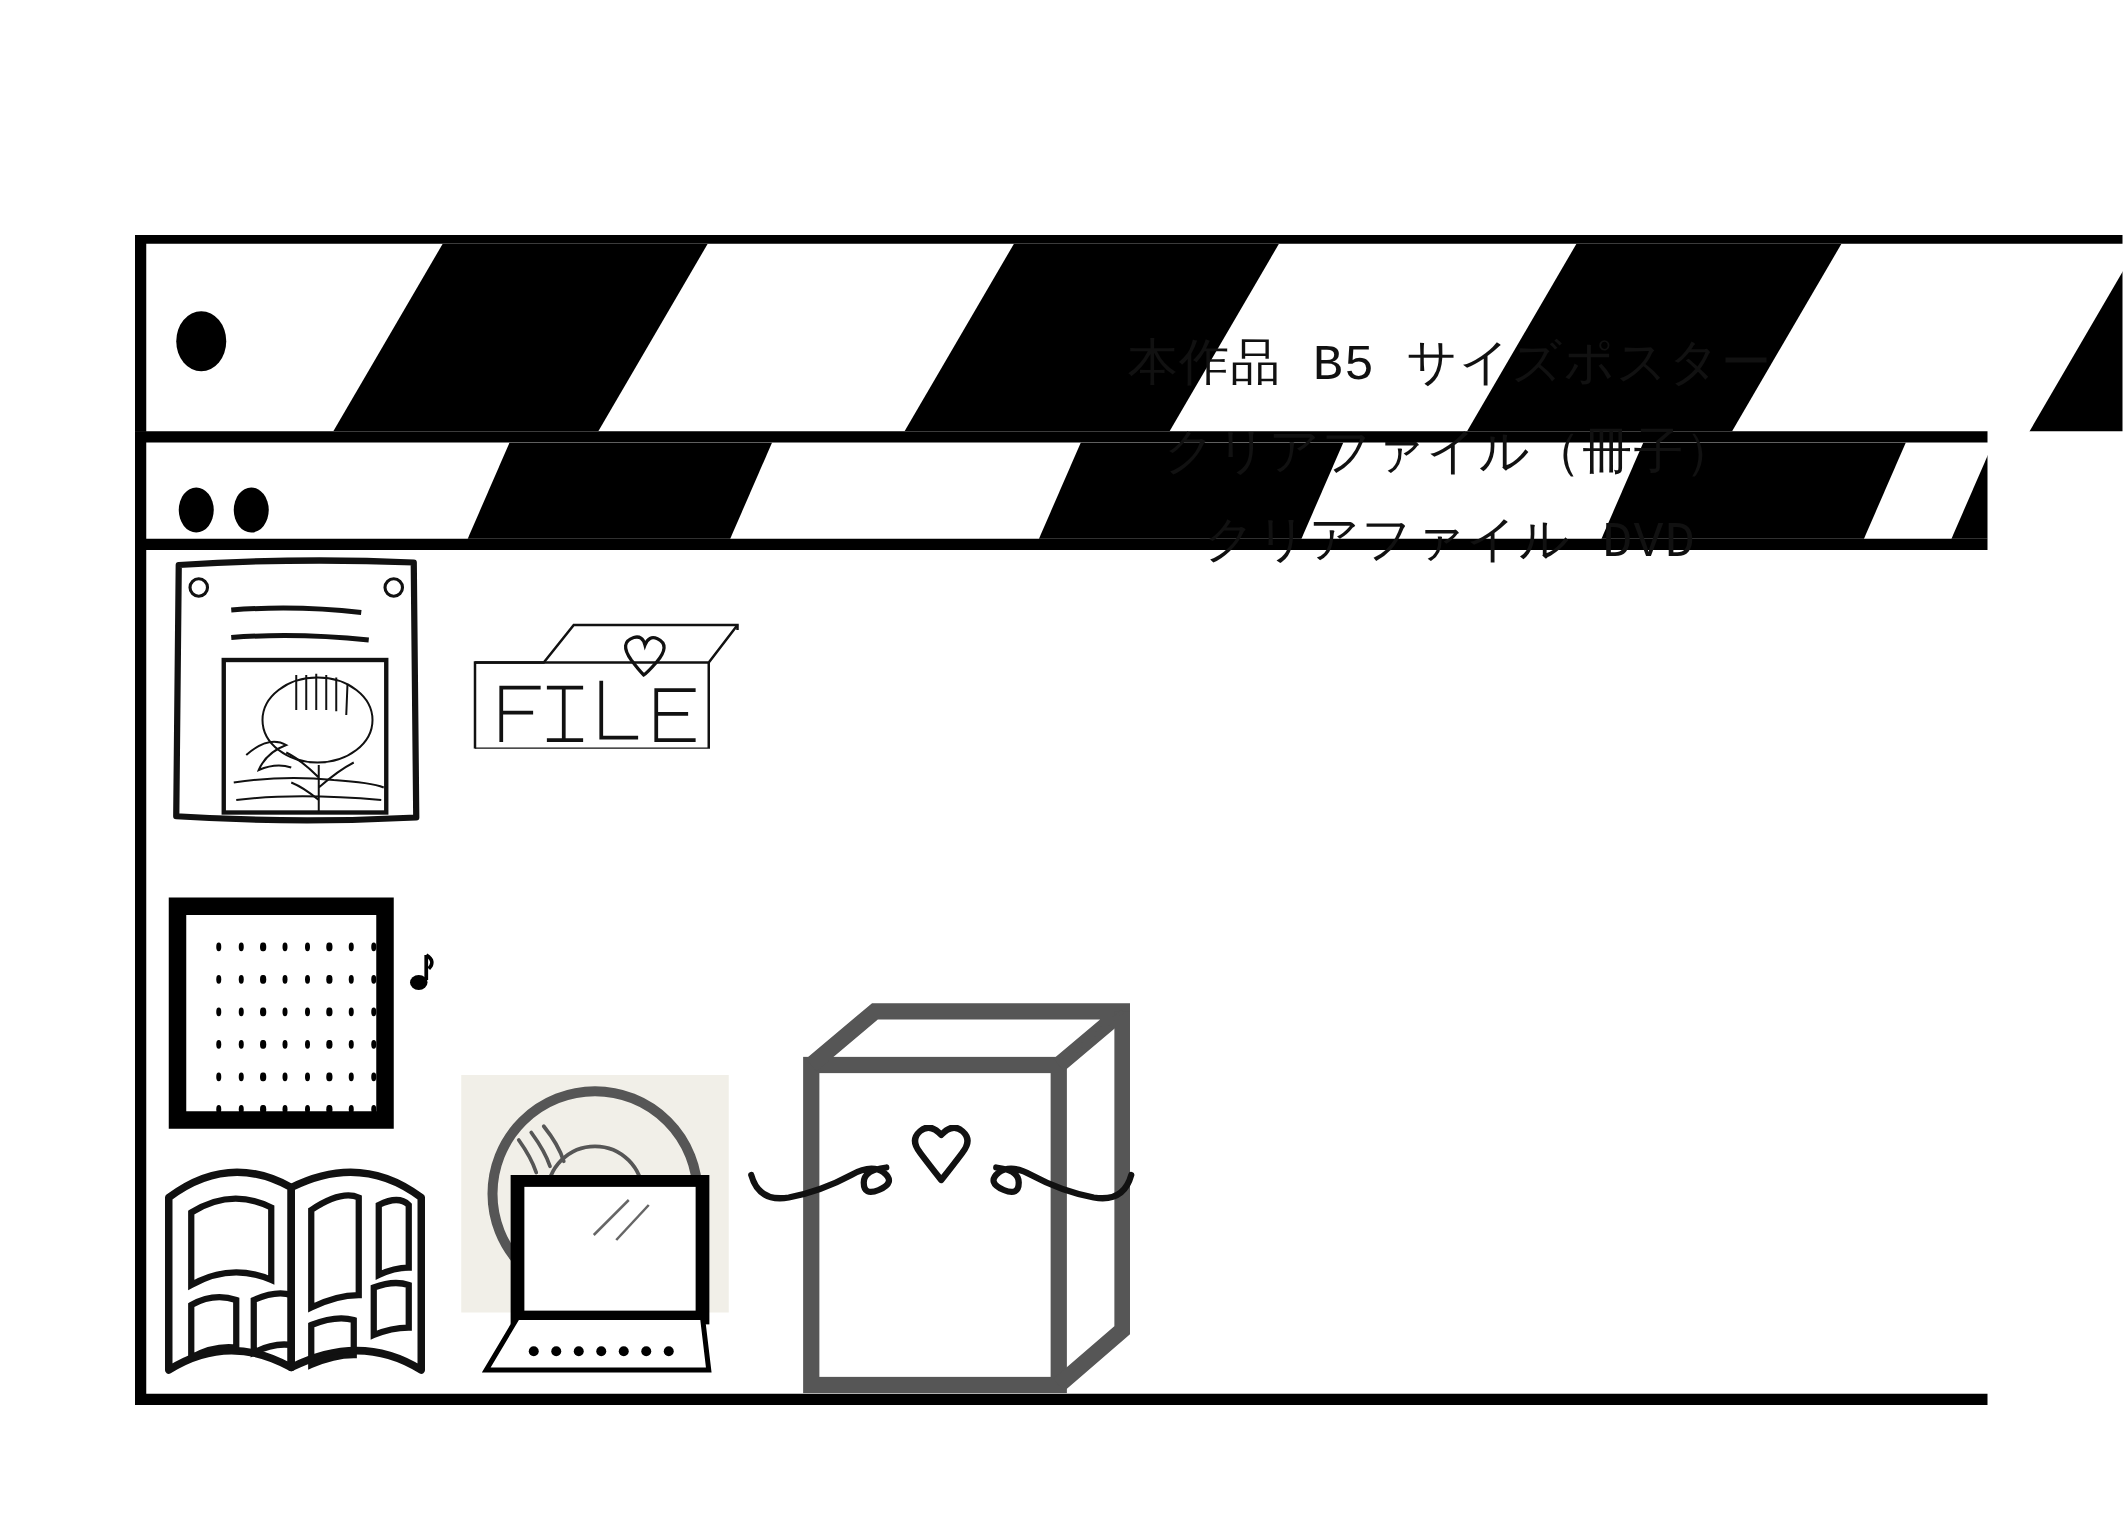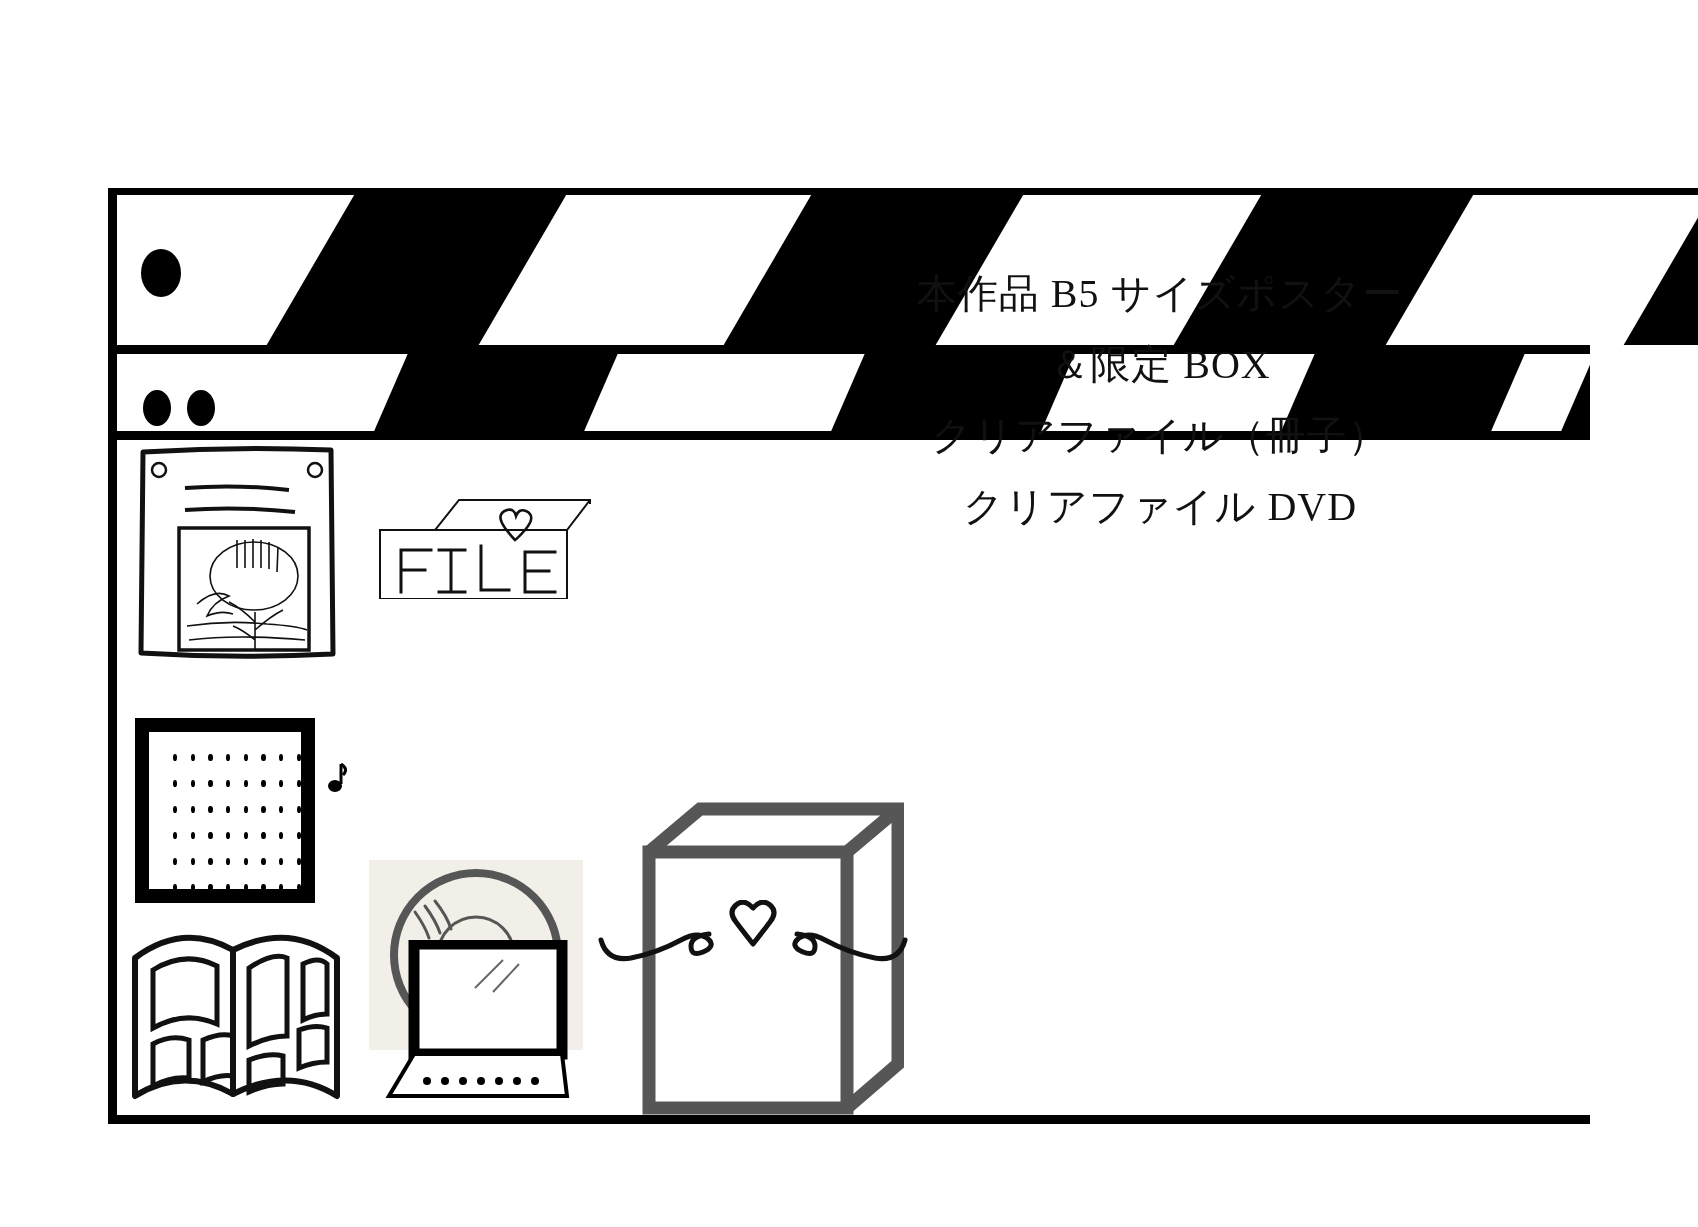--- a/index.html
+++ b/index.html
@@ -55,21 +55,21 @@
 
   
   #photobook{left:10px;top:478px;width:218px;height:182px;}
 
   
   #laptop{left:268px;top:500px;width:190px;height:160px;}
 
   
   #speclist{position:absolute;left:845px;top:258px;width:630px;
             text-align:center;font-size:40px;line-height:71px;color:#111;
-            font-family:Liberation Serif, serif;font-weight:400;
+            font-family:Liberation Mono, monospace;font-weight:400;
             letter-spacing:1px;}
   #speclist .line{white-space:nowrap;}
 </style>
 </head>
 <body>
 
 <div id="clapper">
 
   <div class="stripe-row" id="stripe-top">
     <div class="dot" id="dot-top"></div>
@@ -276,16 +276,15 @@
           <circle cx="150" cy="141" r="4"></circle>
         </g>
       </svg>
     </div>
 
   </div>
 </div>
 
 <div id="speclist">
   <div class="line">本作品 B5 サイズポスター</div>
-  <div class="line">＆限定 BOX</div>
   <div class="line">クリアファイル（冊子）</div>
   <div class="line">クリアファイル DVD</div>
 </div>
 
 </body></html>

